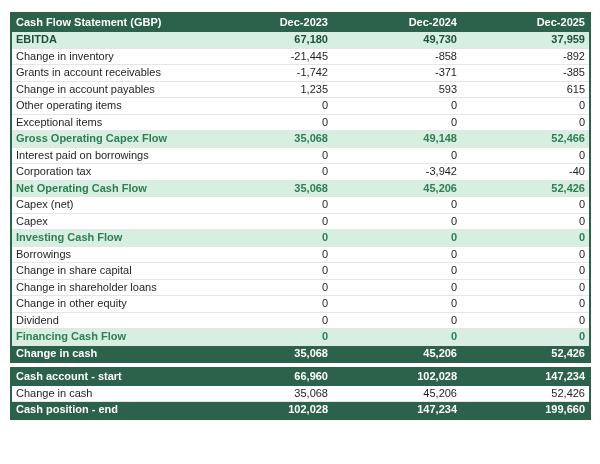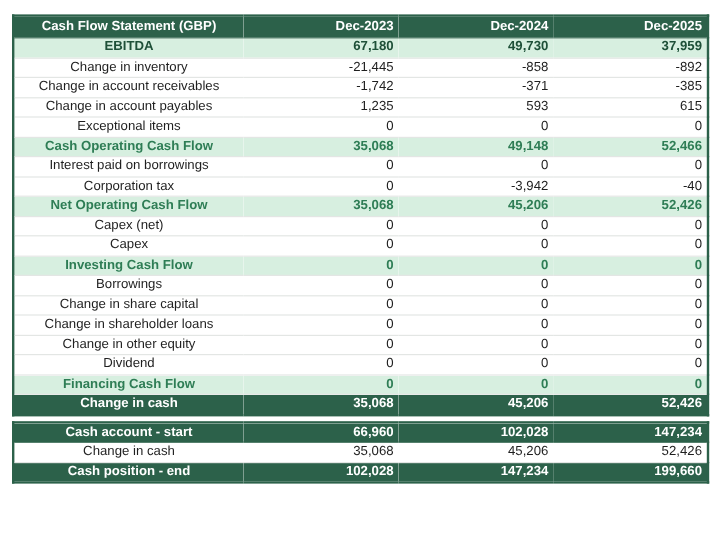--- a/index.html
+++ b/index.html
@@ -43,21 +43,21 @@
     white-space: nowrap;
     overflow: hidden;
   }
   thead th {
     background: var(--dark-green);
     color: #ffffff;
     font-weight: bold;
     height: 17px;
     border-bottom: 1px solid var(--dark-green);
   }
-  .label { text-align: center; }
+  .label { text-align: left; }
   .num   { text-align: right; }
   tr.row-normal td { background: #ffffff; color: var(--body-text); font-weight: normal; }
   tr.row-highlight td {
     background: var(--light-green);
     color: var(--subtotal-text);
     font-weight: bold;
   }
   tr.row-highlight-strong td {
     background: var(--light-green);
     color: var(--subtotal-strong);
@@ -97,39 +97,45 @@
           <td class="num">49,730</td>
           <td class="num">37,959</td>
         </tr>
         <tr class="row-normal">
           <td class="label">Change in inventory</td>
           <td class="num">-21,445</td>
           <td class="num">-858</td>
           <td class="num">-892</td>
         </tr>
         <tr class="row-normal">
-          <td class="label">Change in account receivables</td>
+          <td class="label">Grants in account receivables</td>
           <td class="num">-1,742</td>
           <td class="num">-371</td>
           <td class="num">-385</td>
         </tr>
         <tr class="row-normal">
           <td class="label">Change in account payables</td>
           <td class="num">1,235</td>
           <td class="num">593</td>
           <td class="num">615</td>
         </tr>
         <tr class="row-normal">
+          <td class="label">Other operating items</td>
+          <td class="num">0</td>
+          <td class="num">0</td>
+          <td class="num">0</td>
+        </tr>
+        <tr class="row-normal">
           <td class="label">Exceptional items</td>
           <td class="num">0</td>
           <td class="num">0</td>
           <td class="num">0</td>
         </tr>
         <tr class="row-highlight">
-          <td class="label">Cash Operating Cash Flow</td>
+          <td class="label">Gross Operating Capex Flow</td>
           <td class="num">35,068</td>
           <td class="num">49,148</td>
           <td class="num">52,466</td>
         </tr>
         <tr class="row-normal">
           <td class="label">Interest paid on borrowings</td>
           <td class="num">0</td>
           <td class="num">0</td>
           <td class="num">0</td>
         </tr>

